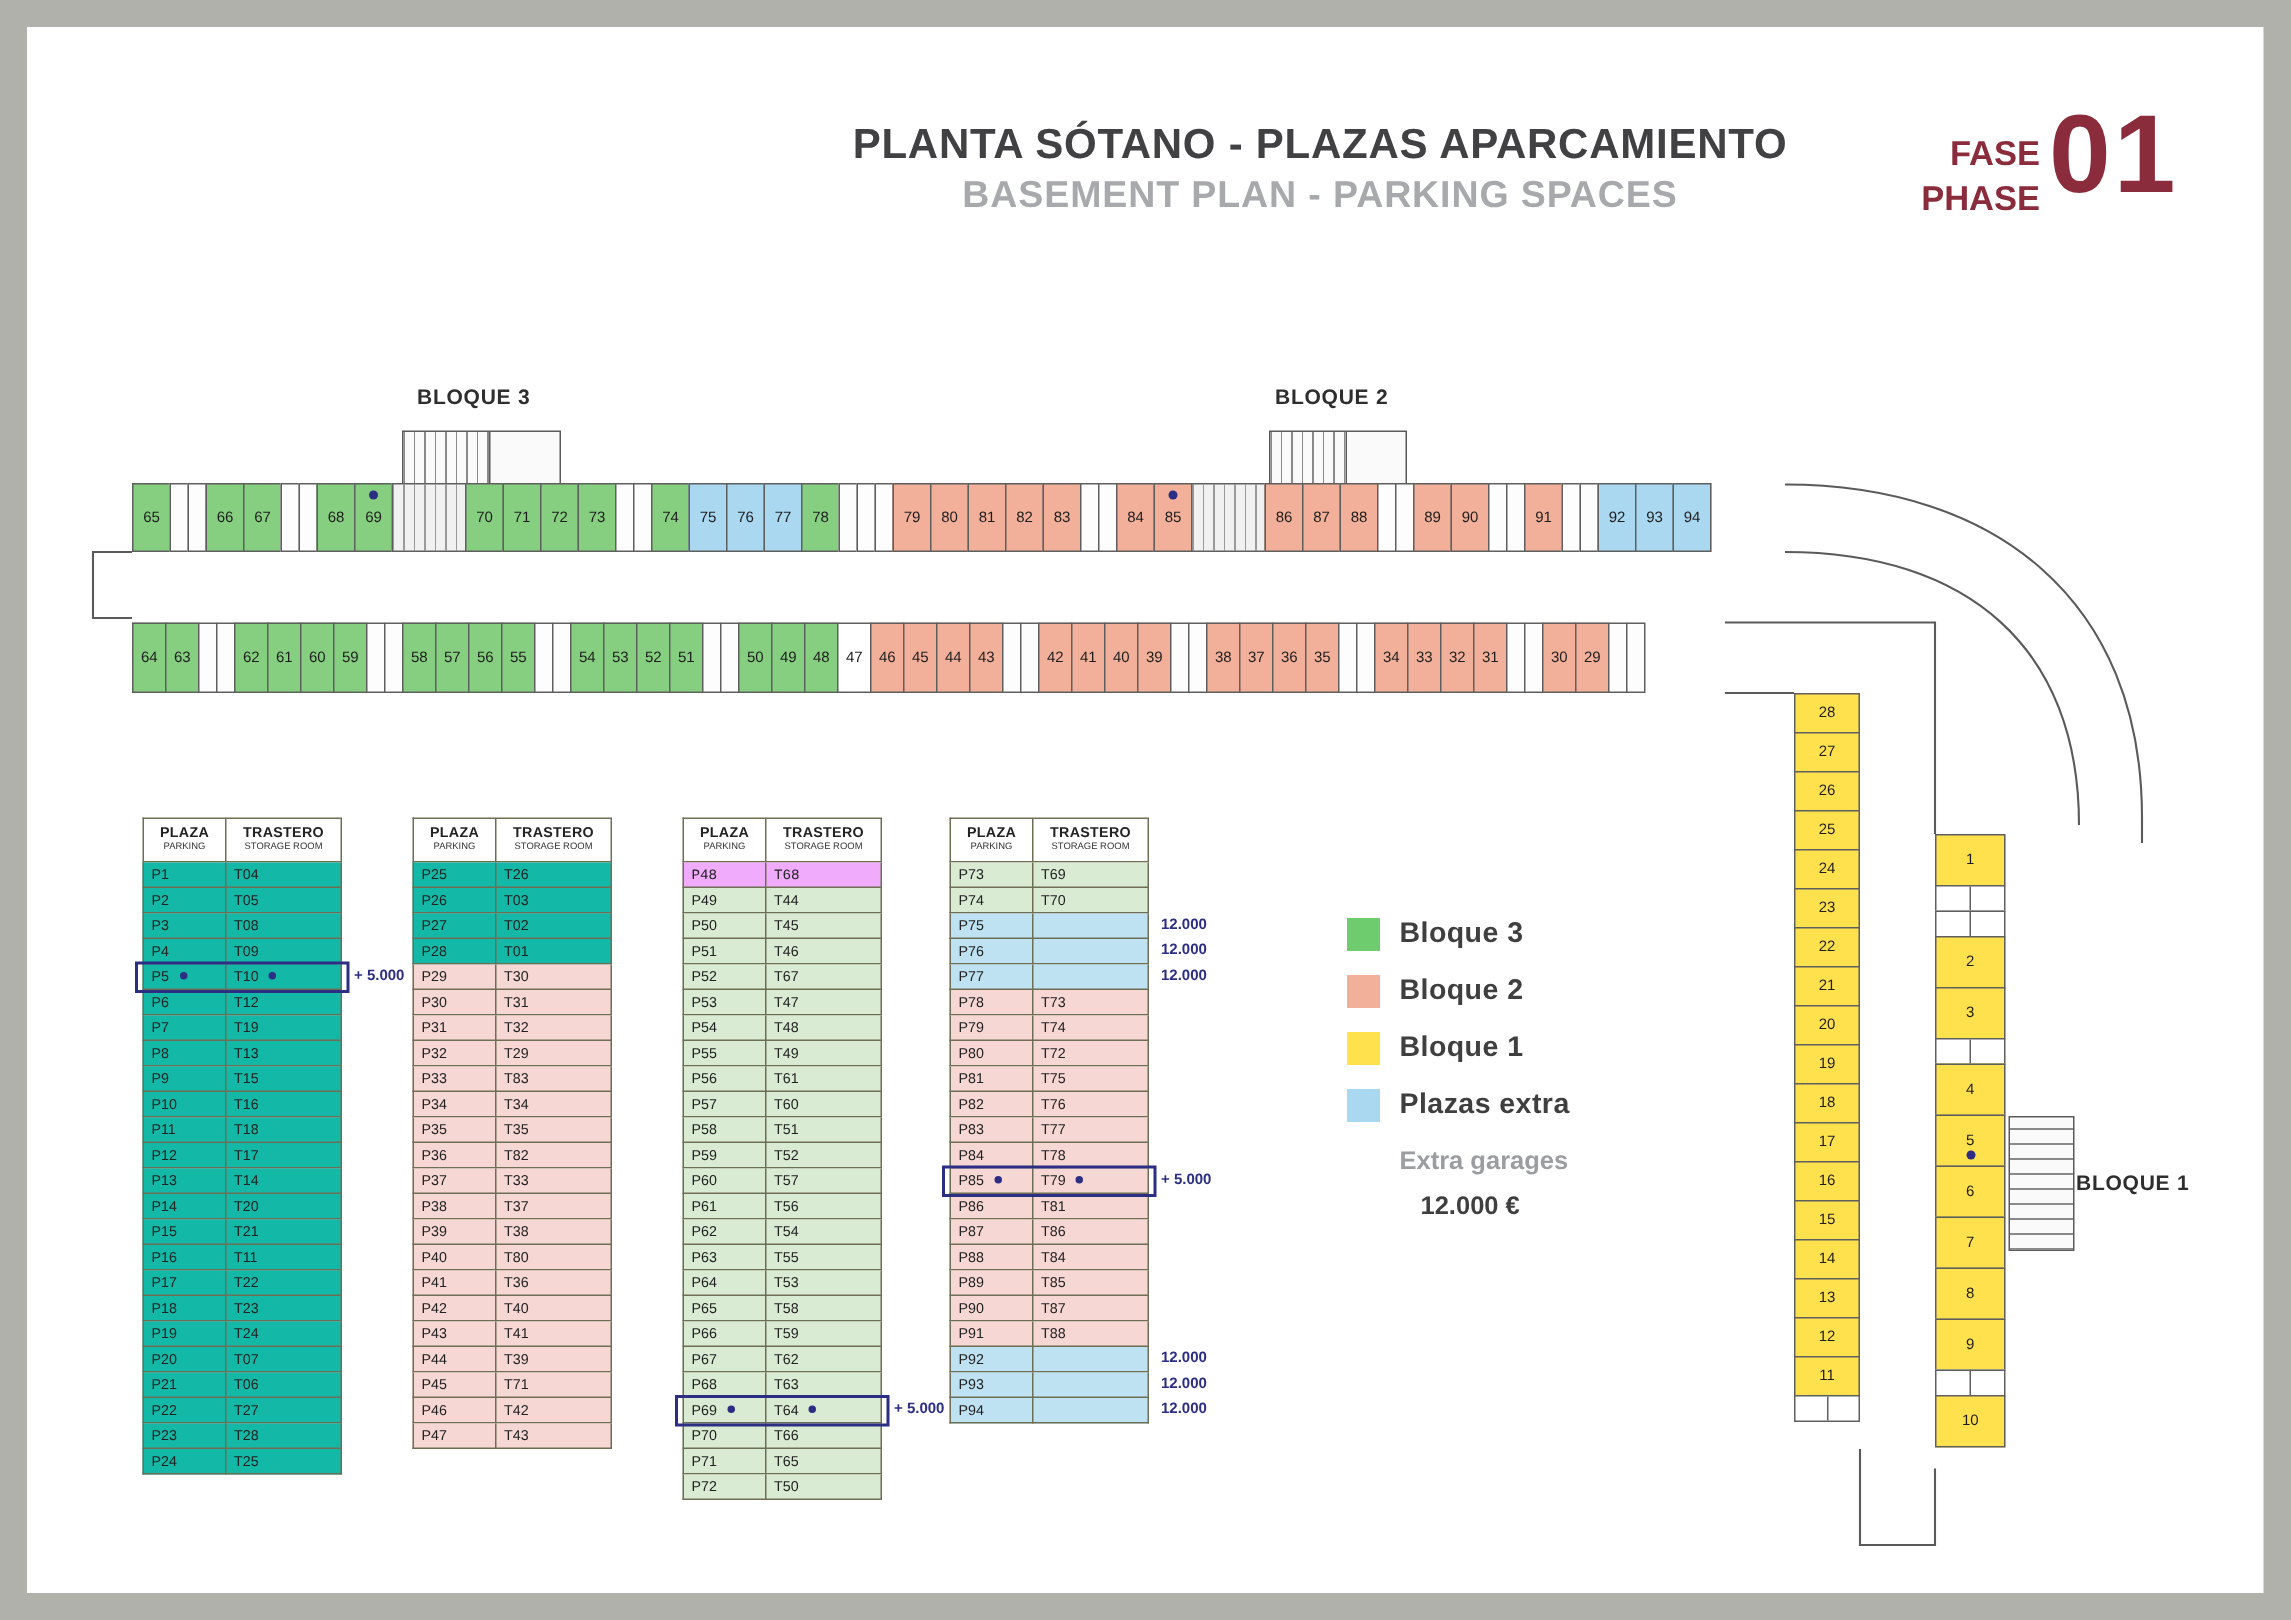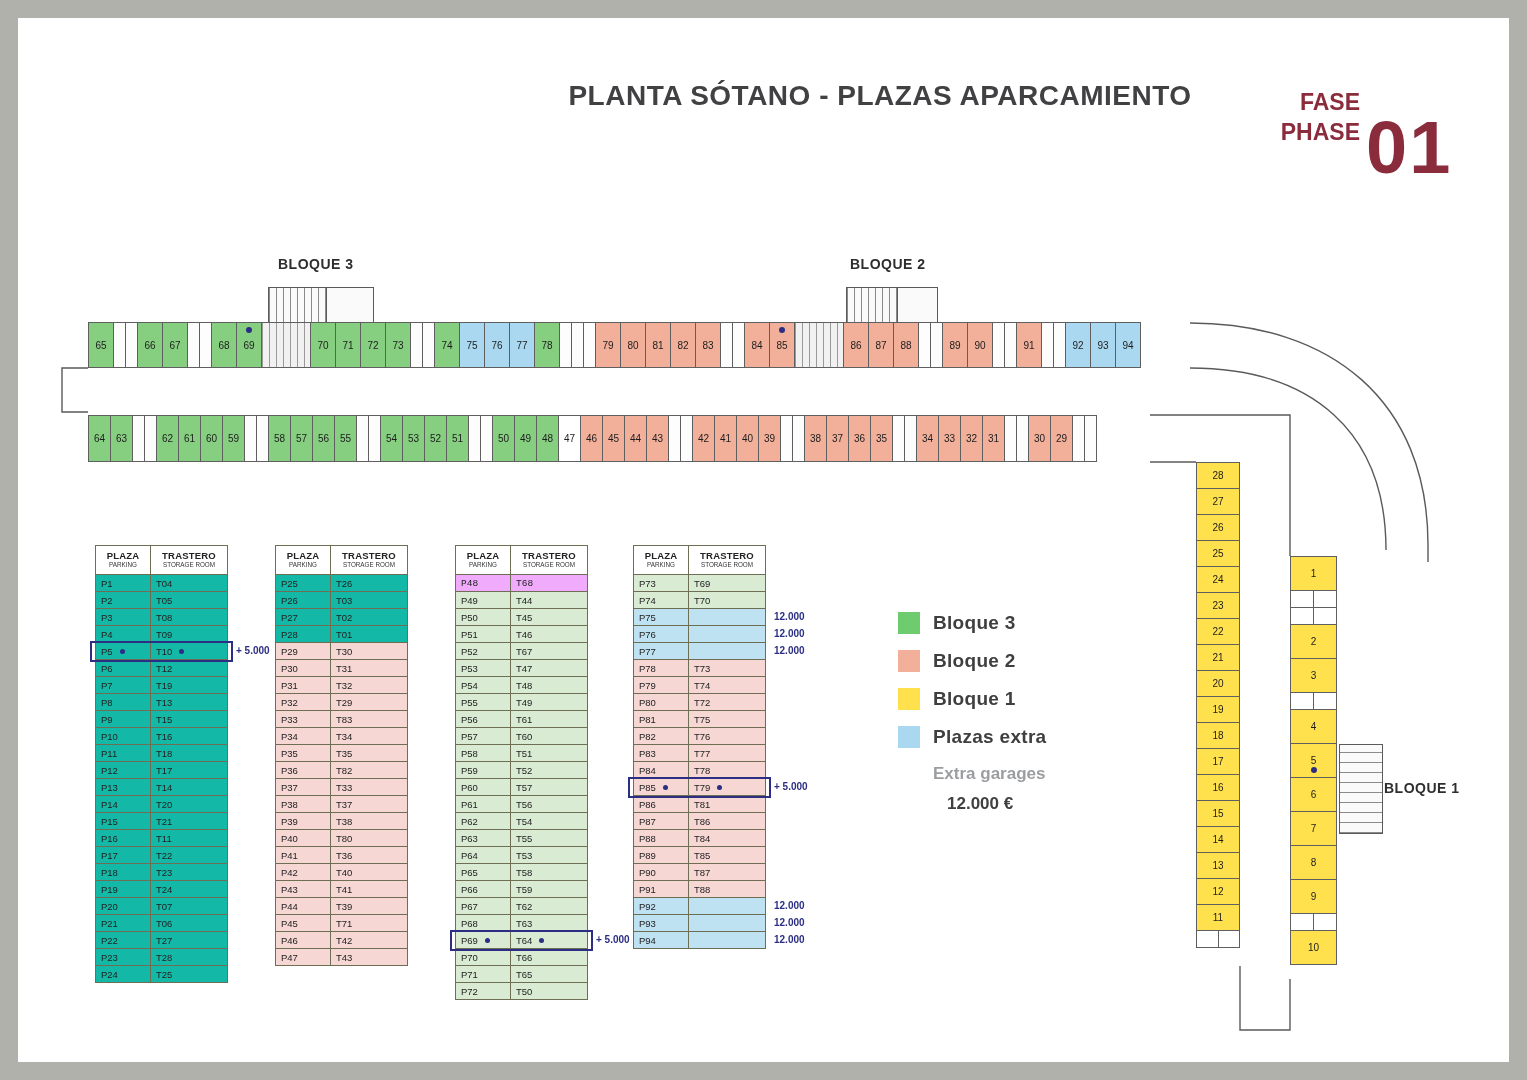--- a/index.html
+++ b/index.html
@@ -7,21 +7,21 @@
        font-family:"Liberation Sans", sans-serif;}
   #paper{position:absolute;inset:18px;background:#ffffff;}
 
   
   .titles{position:absolute;left:500px;top:80px;width:760px;text-align:center;}
   .title-es{font-size:28px;font-weight:bold;color:#414042;letter-spacing:.5px;}
   .title-en{font-size:25px;font-weight:bold;color:#a7a9ac;letter-spacing:.6px;margin-top:4px;}
   .phase-words{position:absolute;left:1256px;top:88px;width:104px;text-align:right;
                color:#8A2C3B;font-weight:bold;font-size:23px;line-height:1.3;}
   .phase-num{position:absolute;left:1366px;top:60px;color:#8A2C3B;font-weight:bold;
-             font-size:74px;letter-spacing:2px;margin-top:45px;}
+             font-size:74px;letter-spacing:2px;}
 
   
   .plan-label{position:absolute;font-size:14px;font-weight:bold;color:#2e2e2e;letter-spacing:.5px;}
   #lbl-b3{left:278px;top:256px;} #lbl-b2{left:850px;top:256px;} #lbl-b1{left:1384px;top:780px;}
   .tower{position:absolute;border:1.5px solid #5a5a5a;background:#fafafa;box-sizing:border-box;}
   #tower3{left:268px;top:287px;width:106px;height:36px;}
   #tower2{left:846px;top:287px;width:92px;height:36px;}
   .tower .stairs{position:absolute;left:0;top:0;bottom:0;width:55%;
     background:repeating-linear-gradient(90deg,#8a8a8a 0 1px,transparent 1px 7px);
     border-right:1px solid #5a5a5a;}
@@ -94,20 +94,21 @@
   svg.outline{position:absolute;left:0;top:0;}
 </style>
 </head>
 <body>
 
 <div id="app">
   <div id="paper"></div>
 
   <div class="titles">
     <div class="title-es">PLANTA SÓTANO - PLAZAS APARCAMIENTO</div>
+    <div class="title-en">BASEMENT PLAN - PARKING SPACES</div>
   </div>
   <div class="phase-words">
     <div>FASE</div>
     <div>PHASE</div>
   </div>
   <div class="phase-num">01</div>
 
   <svg class="outline" width="1527" height="1080">
     <g stroke="#5a5a5a" stroke-width="1.4" fill="none">
       <path d="M88,368 H62 V412 H88"></path>

